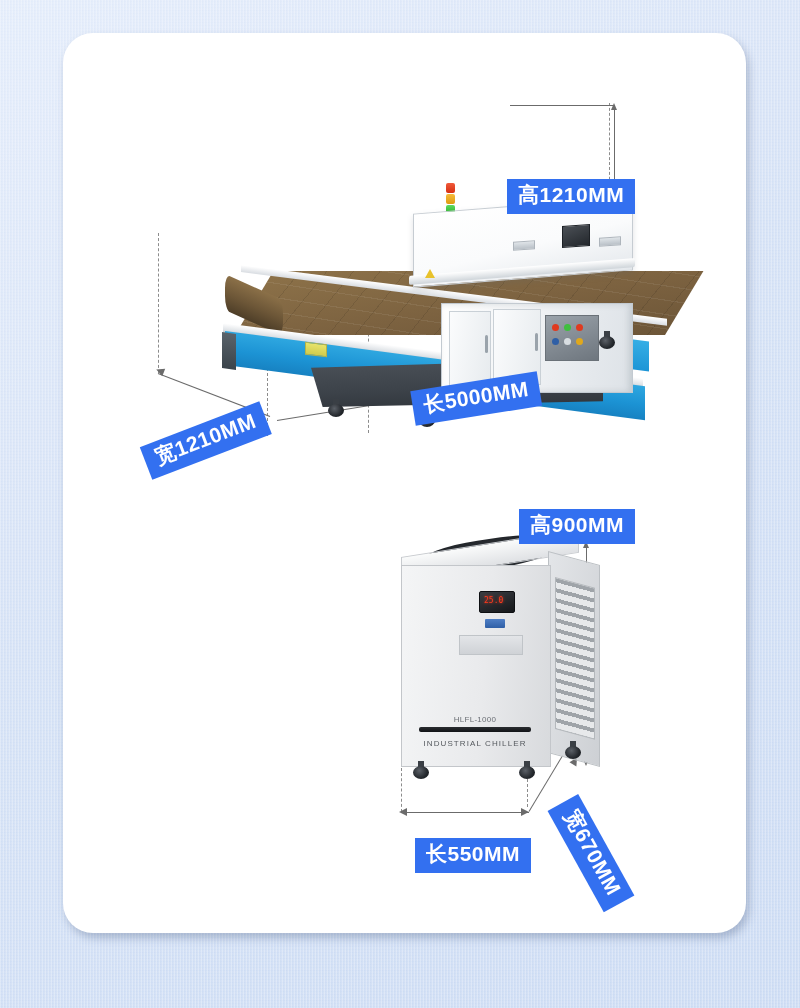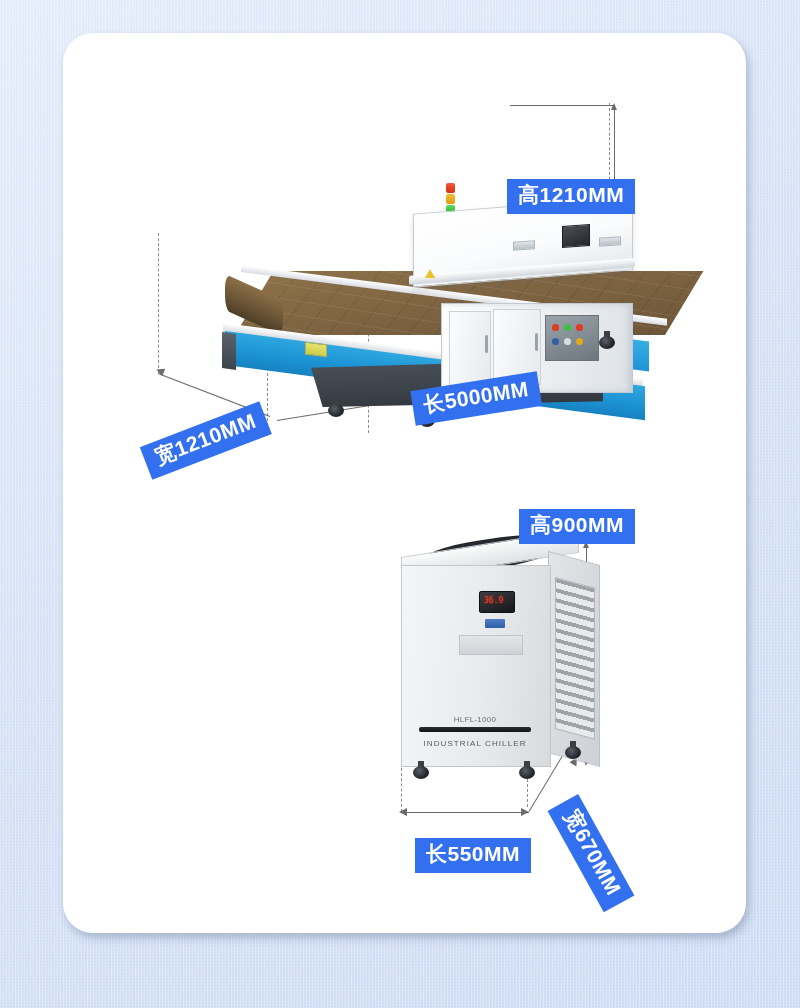--- a/index.html
+++ b/index.html
@@ -505,21 +505,21 @@
          transform: rotate(-59deg);"></div>
 
     <div id="machine2">
       <div class="ch-fan"></div>
       <div class="ch-top"></div>
       <div class="ch-side"></div>
       <div class="ch-grille"></div>
       <div class="ch-body"></div>
 
       <div class="ch-display">
-        <span class="digits">36.9</span>
+        <span class="digits">25.0</span>
       </div>
       <div class="ch-logo"></div>
       <div class="ch-slot"></div>
 
       <div class="ch-model">HLFL-1000</div>
       <div class="ch-bar"></div>
       <div class="ch-name">INDUSTRIAL  CHILLER</div>
 
       <div class="caster" style="left:20px; top:228px;">
         <div class="stem"></div>

